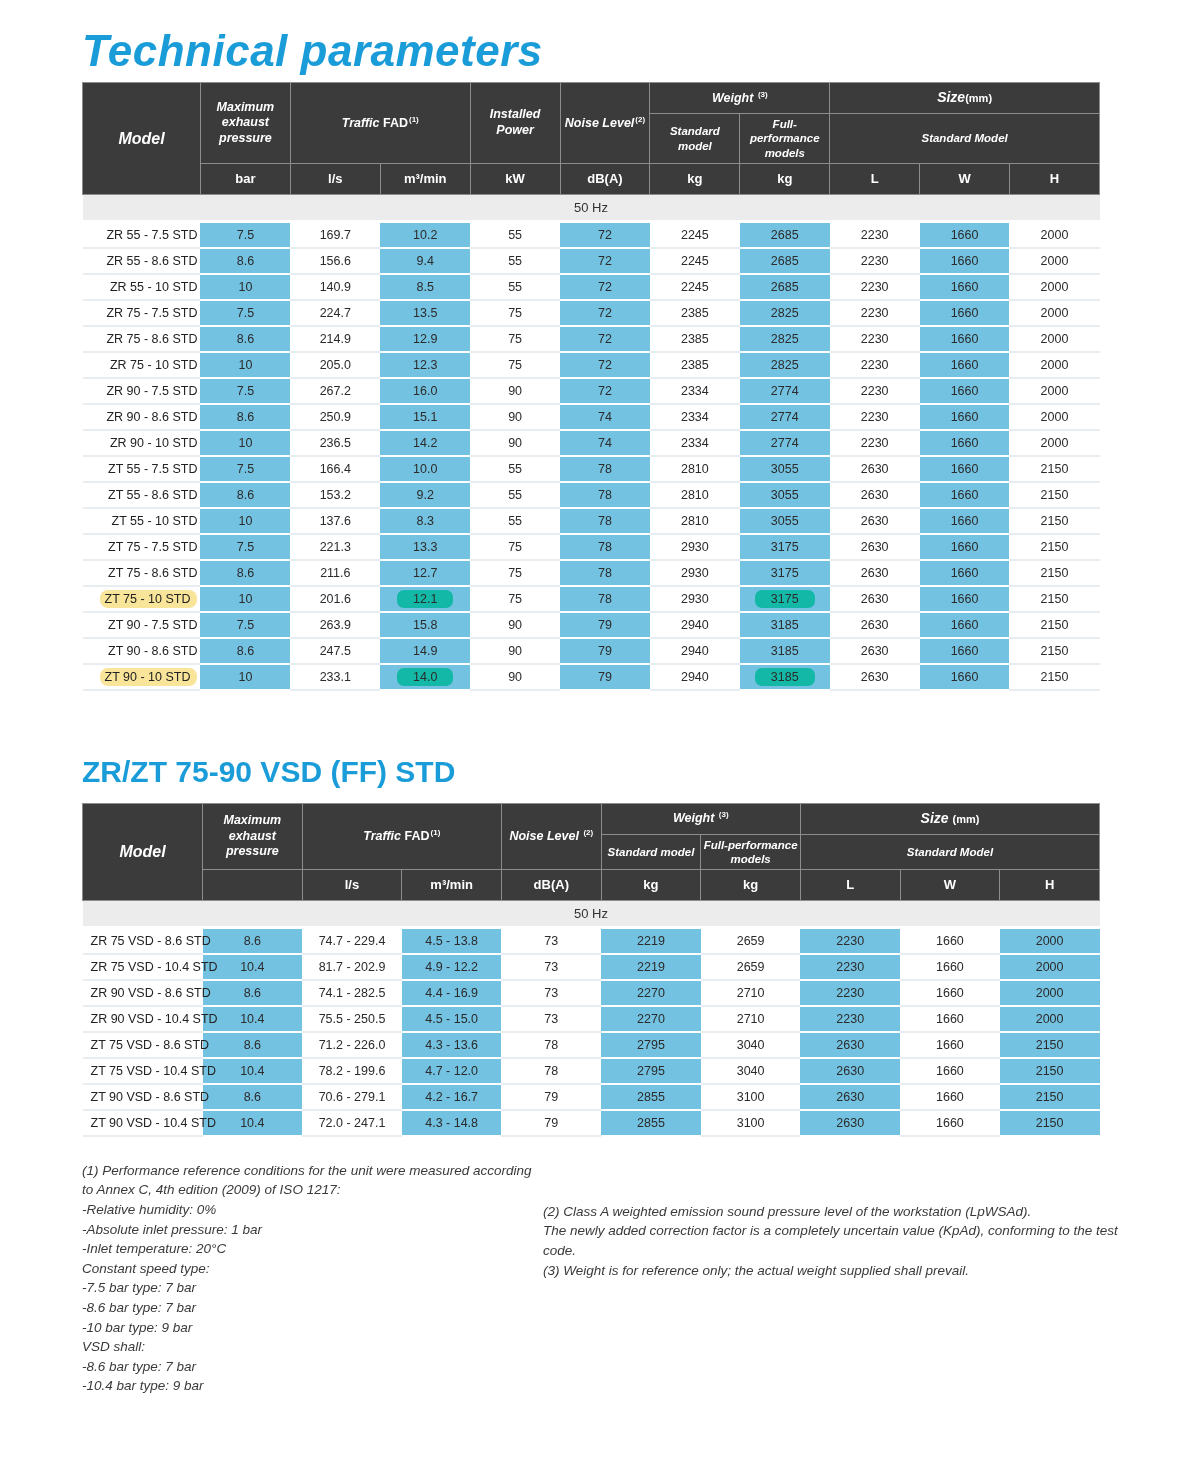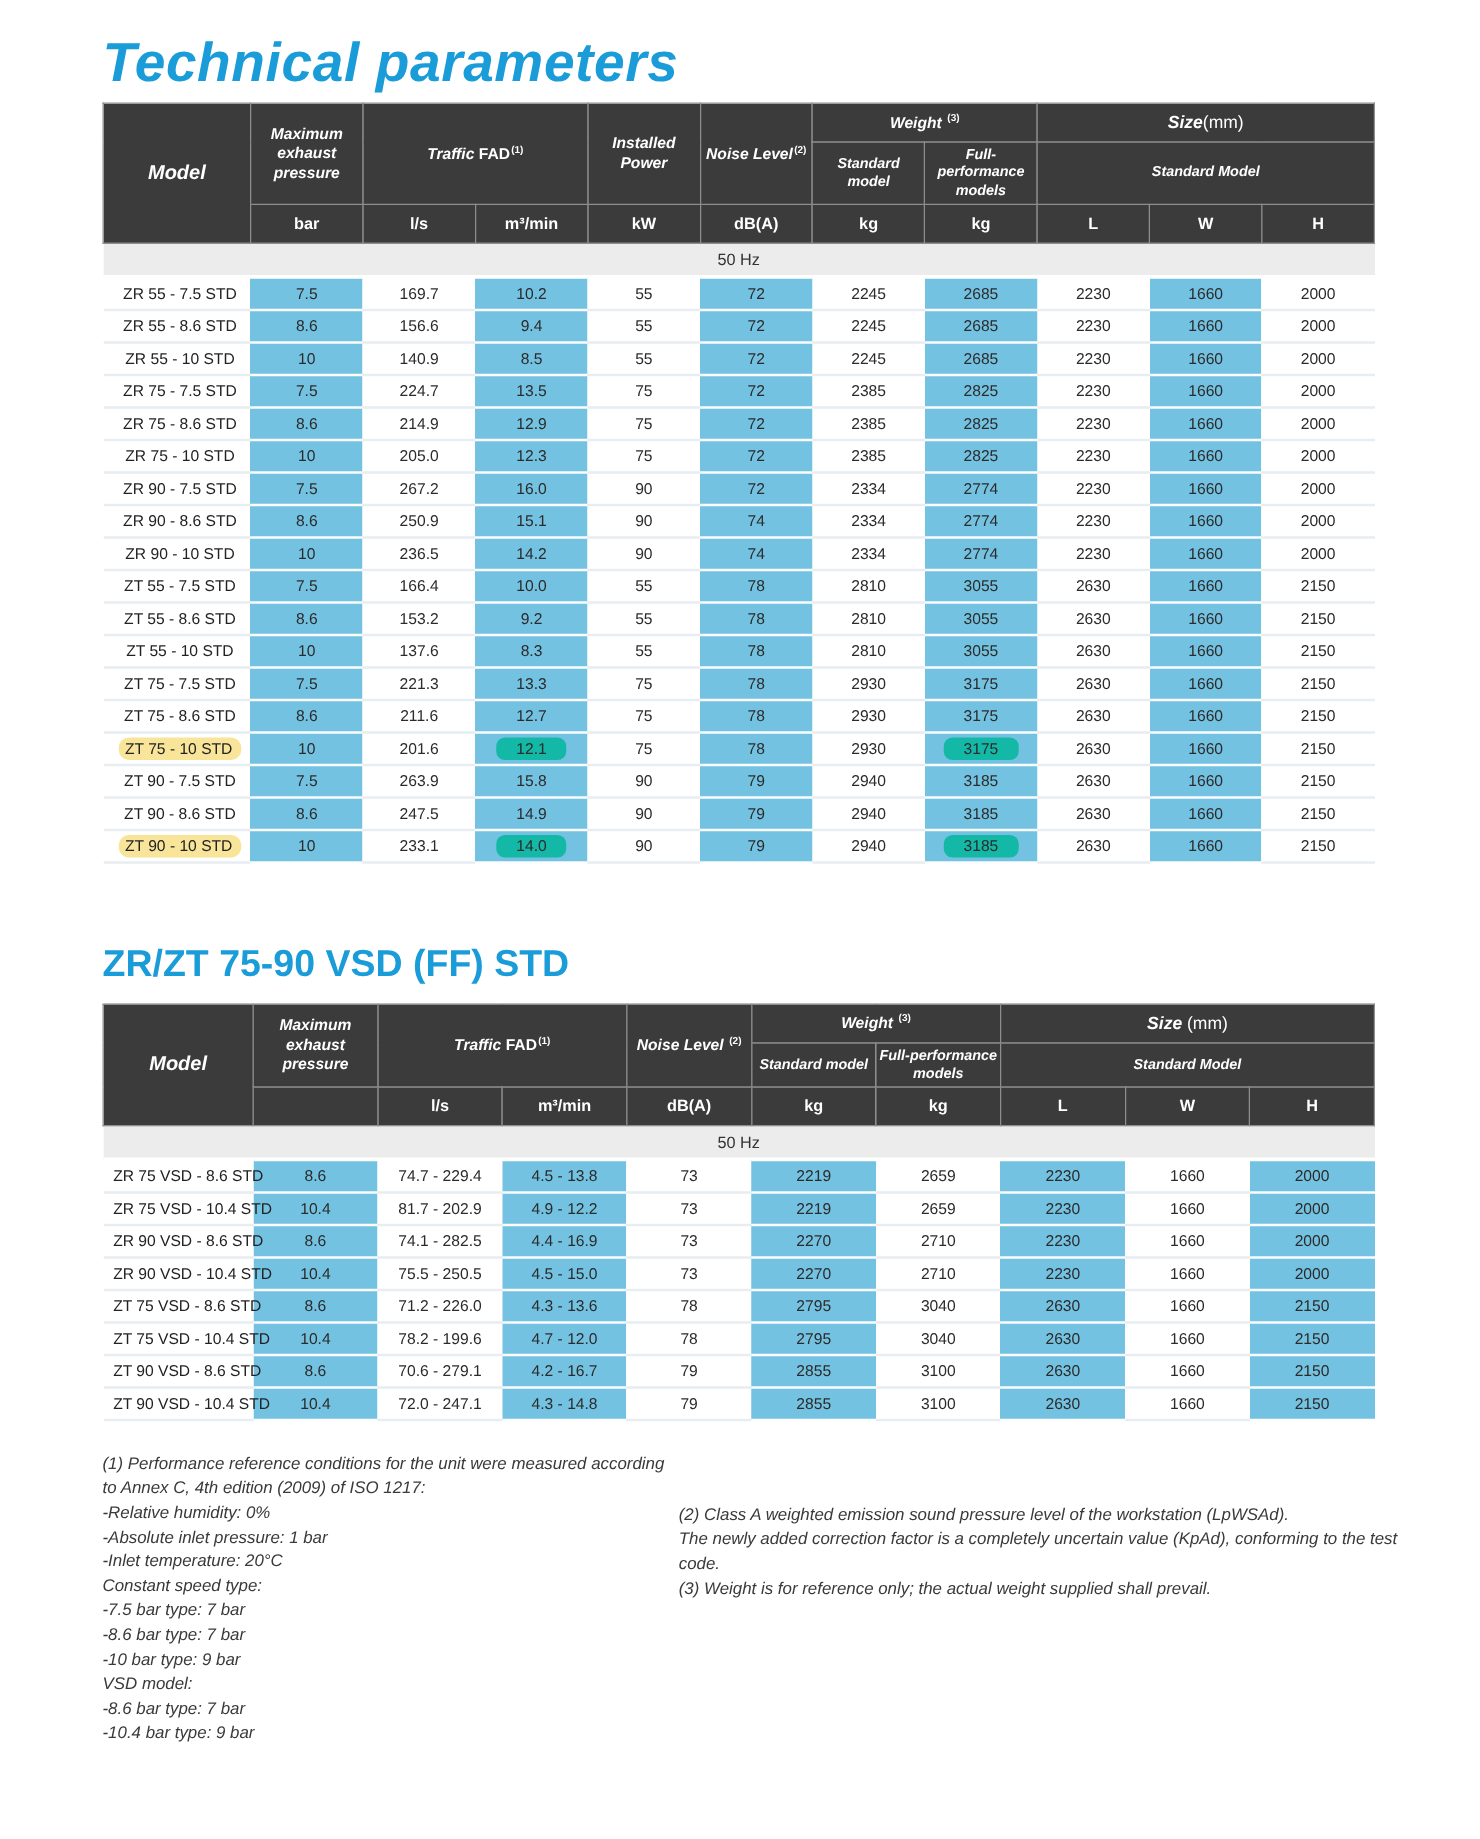--- a/index.html
+++ b/index.html
@@ -21,39 +21,39 @@
 
   
   thead th {
     background: #3b3b3b; color: #ffffff; font-weight: bold; font-style: italic;
     font-size: 12.5px; border: 1px solid #8d8d8d; text-align: center;
     padding: 3px 2px; line-height: 1.25;
   }
   thead tr.units th { font-style: normal; font-size: 13px; height: 31px; }
   thead th sup { font-size: 8px; font-style: normal; vertical-align: super; margin-left: 1px; }
   thead th .nonital { font-style: normal; font-weight: 600; }
-  thead th .small-unit { font-style: normal; font-weight: normal; font-size: 14px; }
+  thead th .small-unit { font-style: normal; font-weight: bold; font-size: 11px; }
   thead tr.groups th { height: 31px; }
   thead tr.subs th { height: 31px; font-size: 11.5px; }
   th.model-th { font-size: 16px; }
   th.sizehead { font-size: 14px; }
   th.sizesub { font-size: 14px; }
 
   
   tr.band-row td {
     background: #ececec; color: #333; font-size: 13px; text-align: center;
     padding: 5px 9px; height: 26px; border-bottom: 3px solid #ffffff;
   }
 
   
   tbody td {
     height: 26px; text-align: center; font-size: 12.5px; color: #2b2b2b;
     border-bottom: 2px solid #ffffff; padding: 2px 3px; white-space: nowrap;
   }
-  tbody td.model-cell { text-align: center; padding-left: 8px; color: #222; }
+  tbody td.model-cell { text-align: right; padding-left: 8px; color: #222; }
   tbody td.c-blue { background: #74c2e1; border-bottom-color: #fbfdfe; }
   tbody td.c-white { background: #ffffff; border-bottom-color: #e7edf1; }
 
   .hl-yellow { background: #f8e59a; border-radius: 8px; padding: 2px 7px 2px 5px; display: inline-block; }
   .hl-green  { background: #14b8a6; border-radius: 7px; padding: 2px 16px; display: inline-block; }
 
   
   .footnotes { display: flex; margin-top: 24px; width: 1050px; }
   .footnotes .col { font-style: italic; font-size: 13.5px; color: #3a3a3a; line-height: 19.6px; }
   .footnotes .left-col { width: 461px; flex: 0 0 461px; }
@@ -496,21 +496,21 @@
   <div class="footnotes">
     <div class="col left-col" id="fn-left">
         <div>(1) Performance reference conditions for the unit were measured according to Annex C, 4th edition (2009) of ISO 1217:</div>
         <div>-Relative humidity: 0%</div>
         <div>-Absolute inlet pressure: 1 bar</div>
         <div>-Inlet temperature: 20°C</div>
         <div>Constant speed type:</div>
         <div>-7.5 bar type: 7 bar</div>
         <div>-8.6 bar type: 7 bar</div>
         <div>-10 bar type: 9 bar</div>
-        <div>VSD model:</div>
+        <div>VSD shall:</div>
         <div>-8.6 bar type: 7 bar</div>
         <div>-10.4 bar type: 9 bar</div>
       </div>
     <div class="col right-col" id="fn-right">
         <div>(2) Class A weighted emission sound pressure level of the workstation (LpWSAd).</div>
         <div>The newly added correction factor is a completely uncertain value (KpAd), conforming to the test code.</div>
         <div>(3) Weight is for reference only; the actual weight supplied shall prevail.</div>
       </div>
   </div>
 

